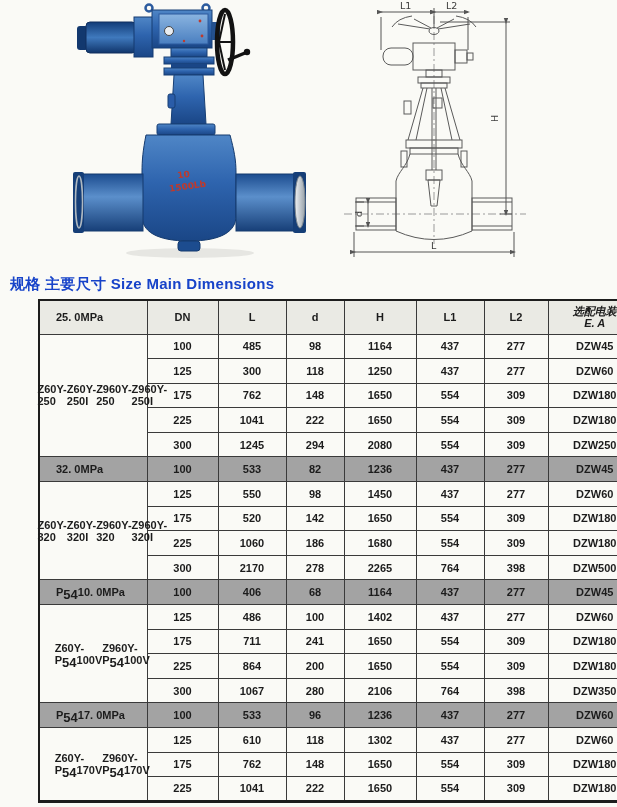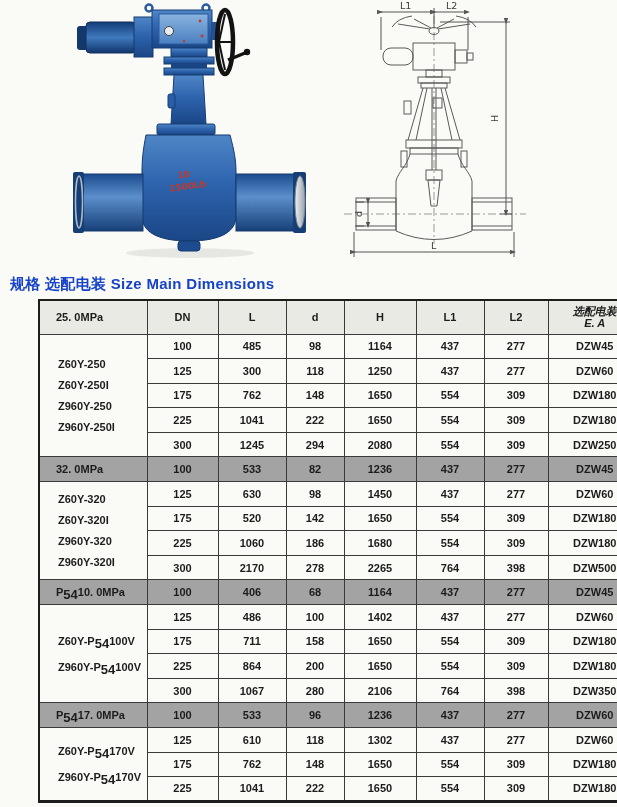--- a/index.html
+++ b/index.html
@@ -31,21 +31,21 @@
     border:2px solid #1d1d1d; border-bottom-width:3px;
     font-size:11px; font-weight:bold; color:#1c1c1c;margin-left:31px;
   }
   .dim-table td { border:1px solid #3a3a3a; padding:0; vertical-align:middle; }
   .dim-table tr { height:24.6px; }
   .dim-table tr.hdr-row { height:34px; background:#eaeae4; }
   .dim-table tr.shaded { background:#a3a3a3; }
   .num { text-align:center; }
   .pcell { text-align:left; padding-left:16px !important; }
   .mcell { text-align:left; }
-  .mwrap { display:flex; flex-direction:column; justify-content:center; padding-left:18px; }
+  .mwrap { display:flex; flex-direction:row; justify-content:center; padding-left:18px; }
   .mwrap .mline { margin:7px 0; line-height:12px; }
   .mwrap.tight .mline { margin:4.5px 0; }
   .ea-two-line { line-height:12px; text-align:center;font-style:italic; }
   sub { font-size:13px; line-height:0; }
 
   svg text { font-family:"DejaVu Sans", sans-serif; }
 </style>
 </head>
 <body>
 
@@ -229,21 +229,21 @@
       <g fill="#3c3c3c" font-size="9.5">
         <text x="62" y="9">L1</text>
         <text x="108" y="9">L2</text>
         <text x="160" y="122" transform="rotate(-90 160 122)">H</text>
         <text x="24" y="217" transform="rotate(-90 24 217)">d</text>
         <text x="93" y="249">L</text>
       </g>
     </svg>
   </div>
 
-  <div class="heading">规格 选配电装 Size Main Dimensions</div>
+  <div class="heading">规格 主要尺寸 Size Main Dimensions</div>
 
   <table class="dim-table">
     <colgroup>
       <col style="width:108px">
         <col style="width:71px">
         <col style="width:68px">
         <col style="width:58px">
       <col style="width:72px">
         <col style="width:68px">
         <col style="width:64px">
@@ -331,21 +331,21 @@
         <tr class="data-row">
           <td class="mcell" rowspan="4">
             <div class="mwrap tight">
               <div class="mline">Z60Y-320</div>
               <div class="mline">Z60Y-320I</div>
               <div class="mline">Z960Y-320</div>
               <div class="mline">Z960Y-320I</div>
             </div>
           </td>
           <td class="num">125</td>
-          <td class="num">630</td>
+          <td class="num">550</td>
           <td class="num">98</td>
           <td class="num">1450</td>
           <td class="num">437</td>
           <td class="num">277</td>
           <td class="num">DZW60</td>
         </tr>
         <tr class="data-row">
           <td class="num">175</td>
           <td class="num">520</td>
           <td class="num">142</td>
@@ -393,21 +393,21 @@
           <td class="num">486</td>
           <td class="num">100</td>
           <td class="num">1402</td>
           <td class="num">437</td>
           <td class="num">277</td>
           <td class="num">DZW60</td>
         </tr>
         <tr class="data-row">
           <td class="num">175</td>
           <td class="num">711</td>
-          <td class="num">158</td>
+          <td class="num">241</td>
           <td class="num">1650</td>
           <td class="num">554</td>
           <td class="num">309</td>
           <td class="num">DZW180</td>
         </tr>
         <tr class="data-row">
           <td class="num">225</td>
           <td class="num">864</td>
           <td class="num">200</td>
           <td class="num">1650</td>

